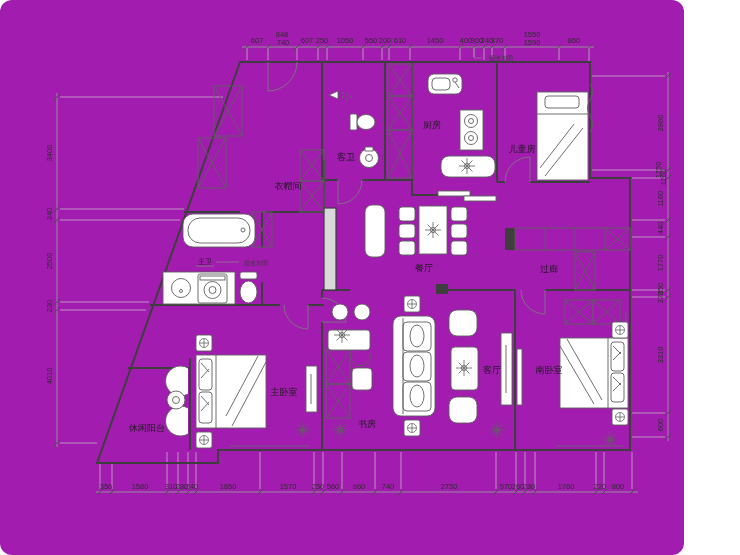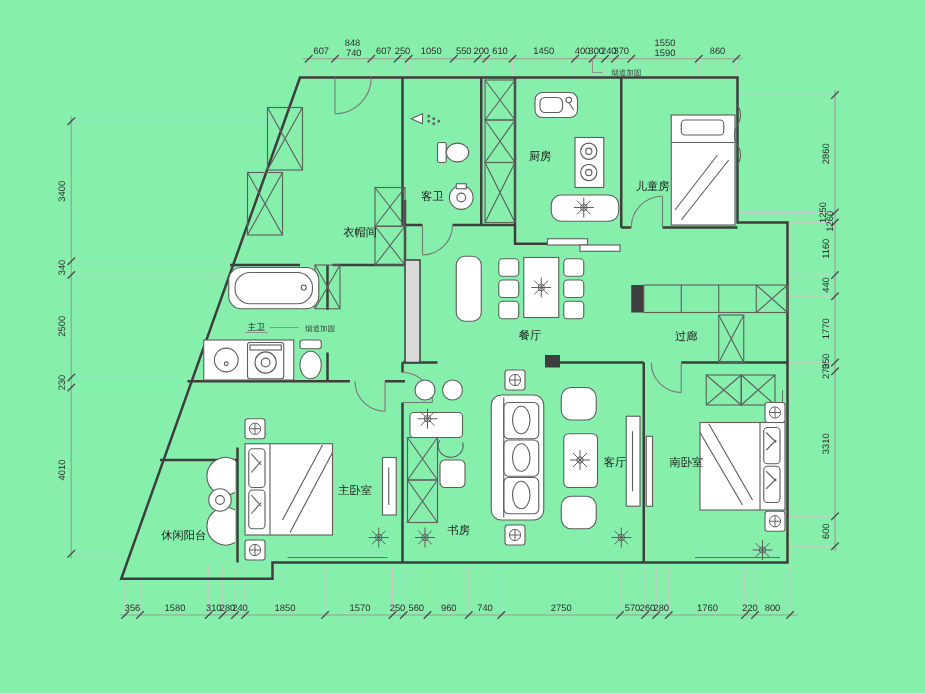--- a/index.html
+++ b/index.html
@@ -1,17 +1,17 @@
 <!DOCTYPE html>
 <html><head>
 <meta charset="utf-8">
 <style>
   html,body{margin:0;padding:0;background:#ffffff;}
-  .canvas{position:relative;width:740px;height:555px;background:#86efac;overflow:hidden;
-          font-family:"Liberation Sans","DejaVu Sans",sans-serif;}
+  .canvas{position:relative;width:684px;height:555px;background:#a21caf;overflow:hidden;
+          font-family:"Liberation Sans","DejaVu Sans",sans-serif;border-radius:12px;}
   svg{display:block;}
   text{font-family:"Liberation Sans","DejaVu Sans",sans-serif;fill:#2e2e2e;}
   .dim{font-size:7.5px;text-anchor:middle;}
   .room{font-size:9px;text-anchor:middle;fill:#1c1c1c;}
   .tiny{font-size:6px;text-anchor:middle;fill:#3a3a3a;}
   .small{font-size:7px;text-anchor:middle;fill:#1c1c1c;}
 </style>
 </head>
 <body>
 

